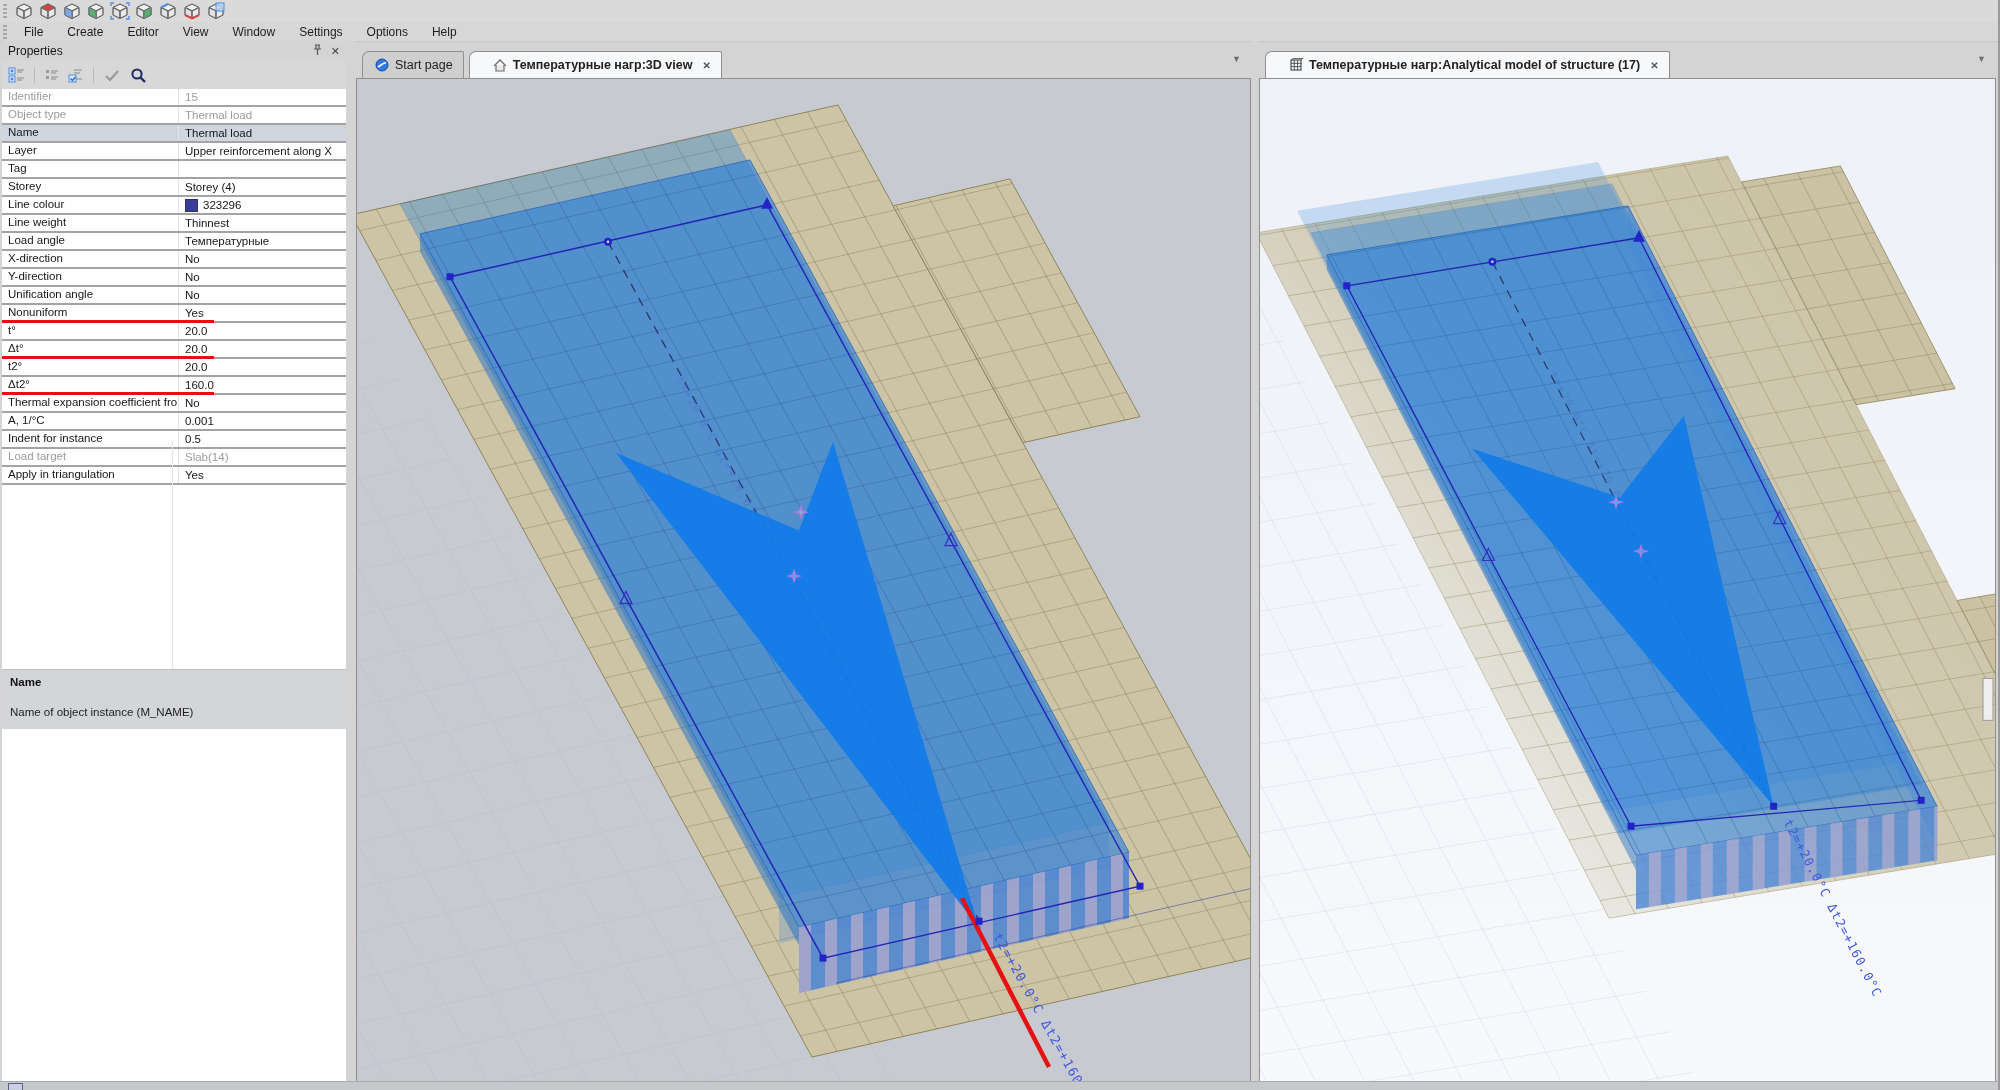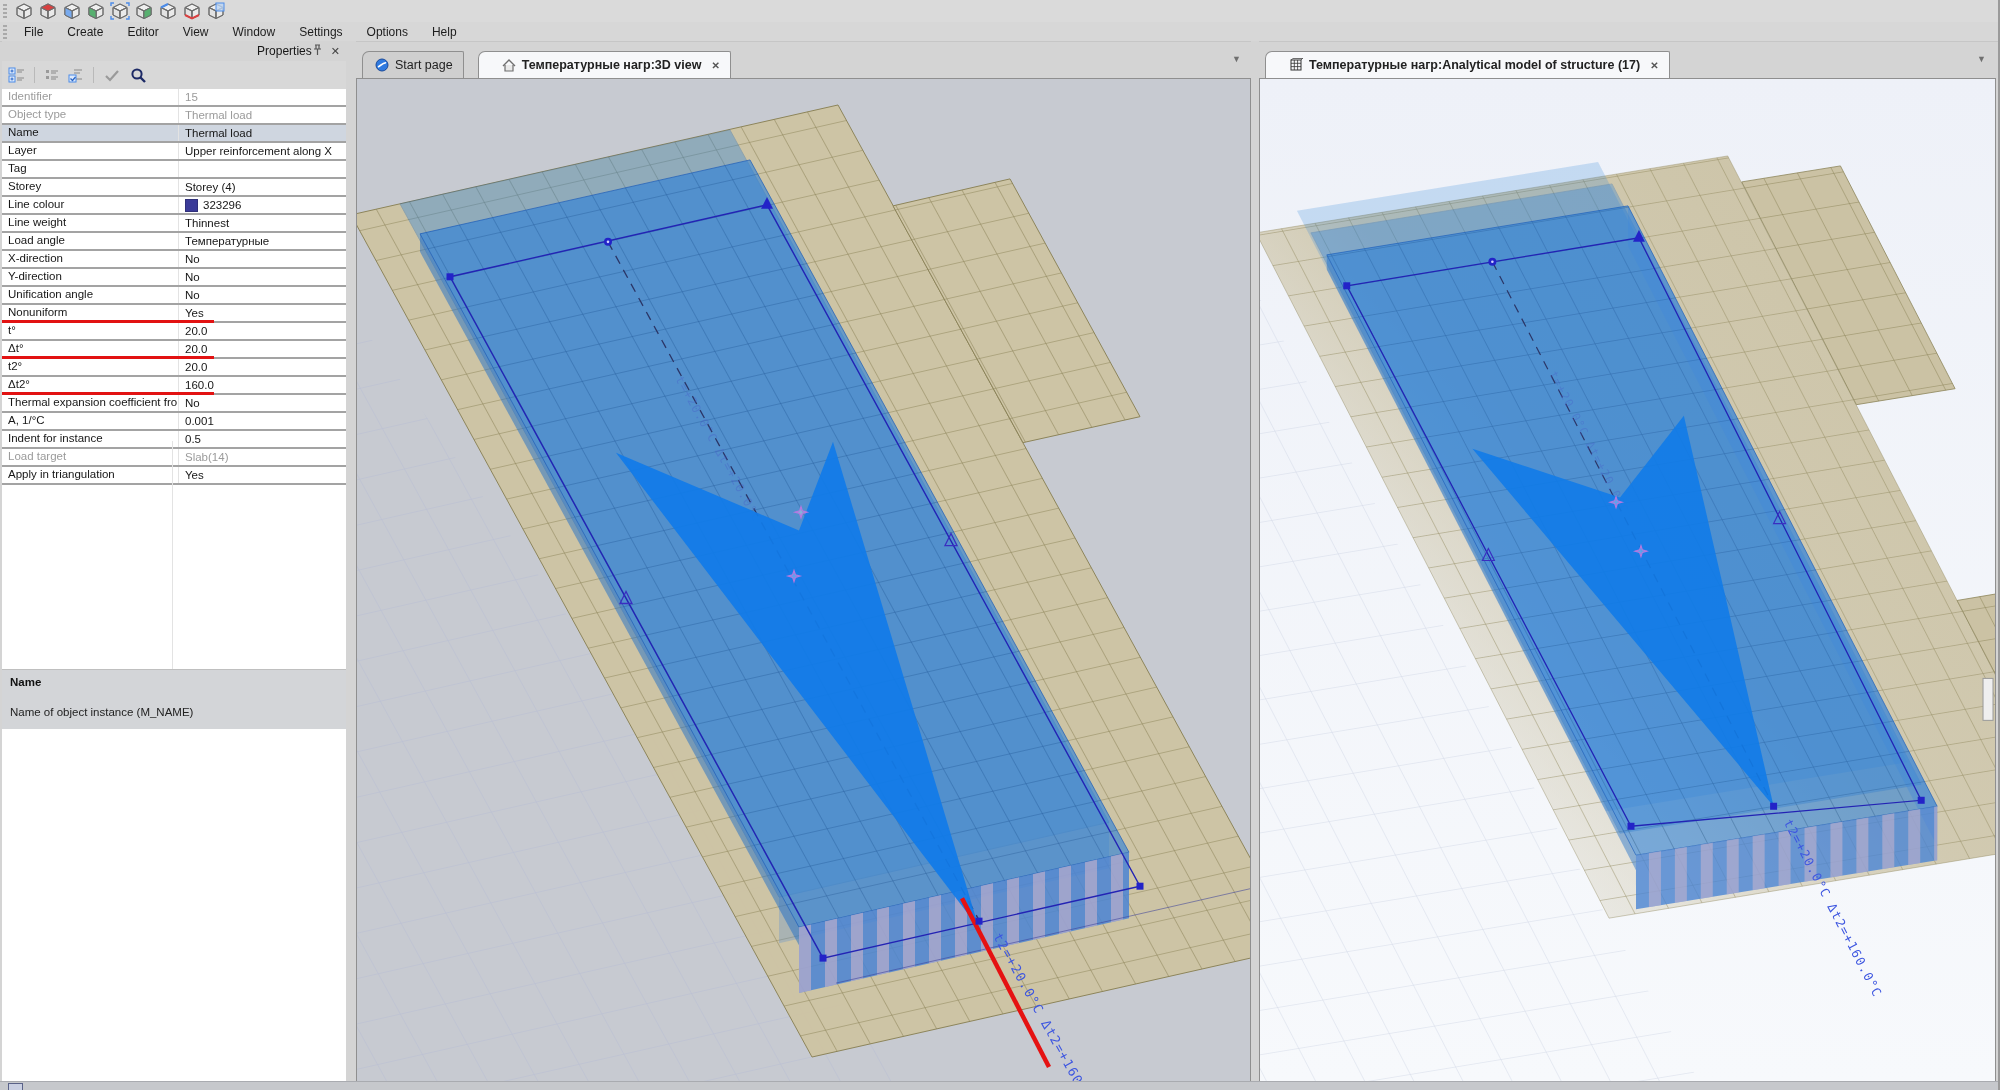--- a/index.html
+++ b/index.html
@@ -10,42 +10,42 @@
   #top-toolbar{top:0;height:22px;background:#dadada;border-bottom:1px solid #c3c3c3;display:flex;align-items:center;}
   .grip{width:4px;height:14px;margin:0 5px 0 3px;background-image:repeating-linear-gradient(#a9a9a9 0 2px,transparent 2px 4px);}
   .cube-btn{width:24px;height:20px;display:inline-flex;align-items:center;justify-content:center;}
   
   #menu-bar{top:22px;height:19px;background:#d7d7d7;border-bottom:1px solid #c6c6c6;display:flex;align-items:center;font-size:12px;color:#1d1d1d;}
   .menu-item{padding:1px 12px;cursor:default;text-align:right;}
   
   #main{position:absolute;top:41px;bottom:8px;left:0;right:0;}
   
   #props{position:absolute;left:2px;top:0;width:344px;bottom:0;background:#fff;}
-  #props-header{height:20px;background:#d4d4d4;display:flex;align-items:center;font-size:12px;color:#161616;padding:0 6px;text-align:right;}
+  #props-header{height:20px;background:#d4d4d4;display:flex;align-items:center;font-size:12px;color:#161616;padding:0 6px;}
   #props-header .title{flex:1;}
   #props-toolbar{height:28px;background:#d8d8d8;border-bottom:1px solid #c9c9c9;display:flex;align-items:center;padding-left:4px;gap:4px;}
   .ptool-sep{width:1px;height:16px;background:#b9b9b9;margin:0 3px;}
   #pgrid{position:absolute;top:48px;left:0;right:0;bottom:0;background:#fff;font-size:11.5px;}
   .prow{display:flex;height:16px;line-height:15px;border-bottom:2px solid #a3a3a3;position:relative;}
   .prow .plabel{width:170px;padding:0 0 0 6px;border-right:1px solid #e3e3e3;white-space:nowrap;overflow:hidden;color:#161616;}
   .prow .pvalue{flex:1;padding:0 0 0 6px;white-space:nowrap;overflow:hidden;color:#161616;display:flex;align-items:center;}
   .prow.muted .plabel,.prow.muted .pvalue{color:#9b9b9b;}
   .prow.selected{background:#cfd6e0;}
   .prow.redline::after{content:"";position:absolute;left:0;top:14.5px;width:212px;height:3px;background:#e21212;z-index:4;}
   .swatch{display:inline-block;width:11px;height:11px;border:1px solid #30307a;margin-right:5px;}
   #col-ext{position:absolute;left:170px;top:352px;height:228px;width:1px;background:#e3e3e3;}
   #pdesc{position:absolute;left:0;right:0;top:580px;height:60px;background:#d3d5d8;border-top:1px solid #bfbfbf;padding:6px 8px;box-sizing:border-box;}
   #pdesc .dtitle{font-weight:bold;font-size:11.5px;color:#111;}
   #pdesc .dtext{font-size:11.5px;color:#222;margin-top:18px;}
   
   .vsplit{position:absolute;top:0;bottom:0;background:#d4d4d4;}
   
   .pane{position:absolute;top:0;bottom:0;}
   .tabbar{position:absolute;left:0;right:0;top:0;height:37px;}
-  .tabs{position:absolute;left:6px;bottom:0;display:flex;align-items:flex-end;gap:14px;}
+  .tabs{position:absolute;left:6px;bottom:0;display:flex;align-items:flex-end;gap:5px;}
   .tab{height:26px;display:inline-flex;align-items:center;gap:6px;padding:0 10px 0 12px;font-size:12.5px;
        border:1px solid #8f8f8f;border-bottom:none;border-top-left-radius:7px;border-top-right-radius:2px;
        background:#cfcfcf;color:#222;}
   .tab.active{background:#f7f8fa;font-weight:bold;padding-left:23px;}
   .tab .close-x{font-size:10px;color:#555;margin-left:4px;}
   .tab-drop{position:absolute;right:10px;top:13px;font-size:9px;color:#6f6f6f;}
   .canvas{position:absolute;left:0;right:0;top:37px;bottom:0;border:1px solid #8f8f8f;box-sizing:border-box;background:#c7cad1;}
   .canvas svg{display:block;width:100%;height:100%;}
   
   #status{bottom:0;height:8px;background:#c6c8cc;border-top:1px solid #a9abb0;}

